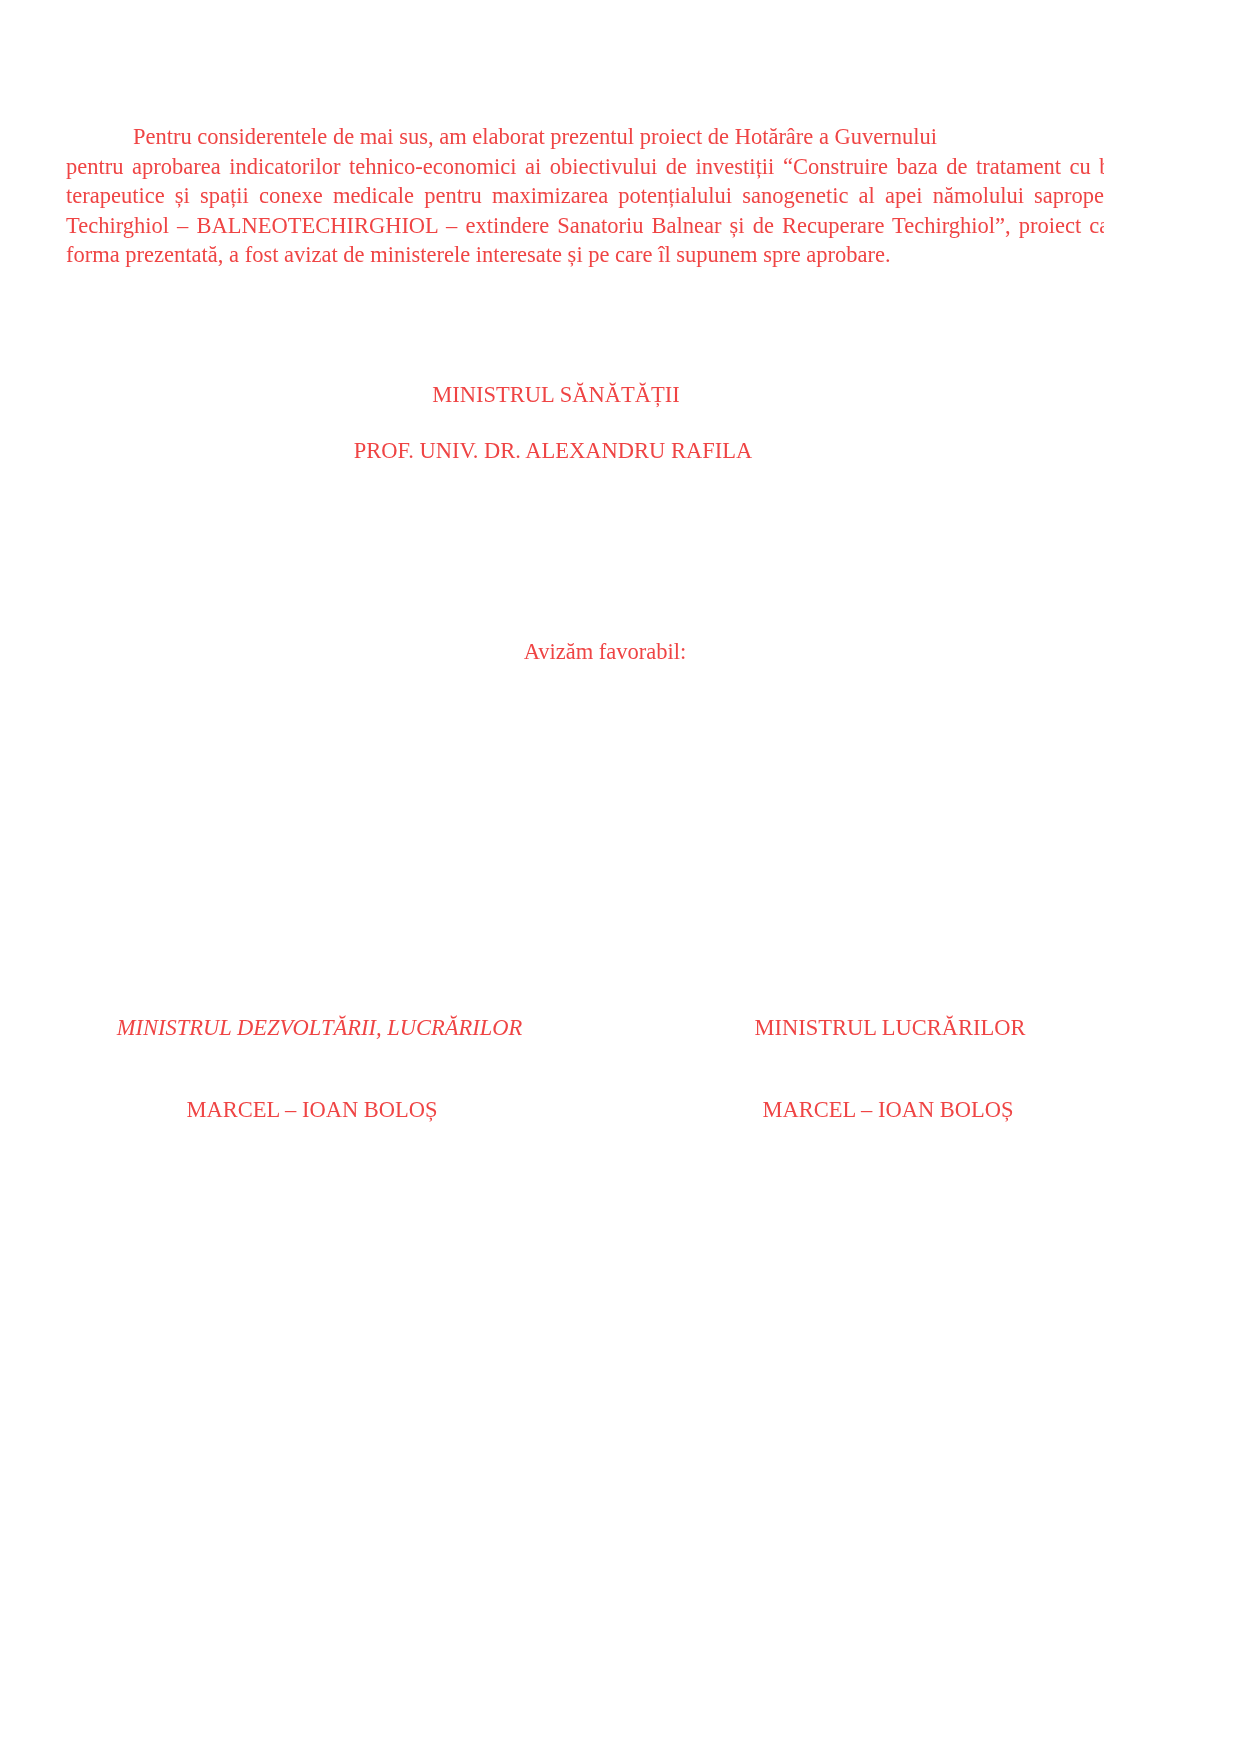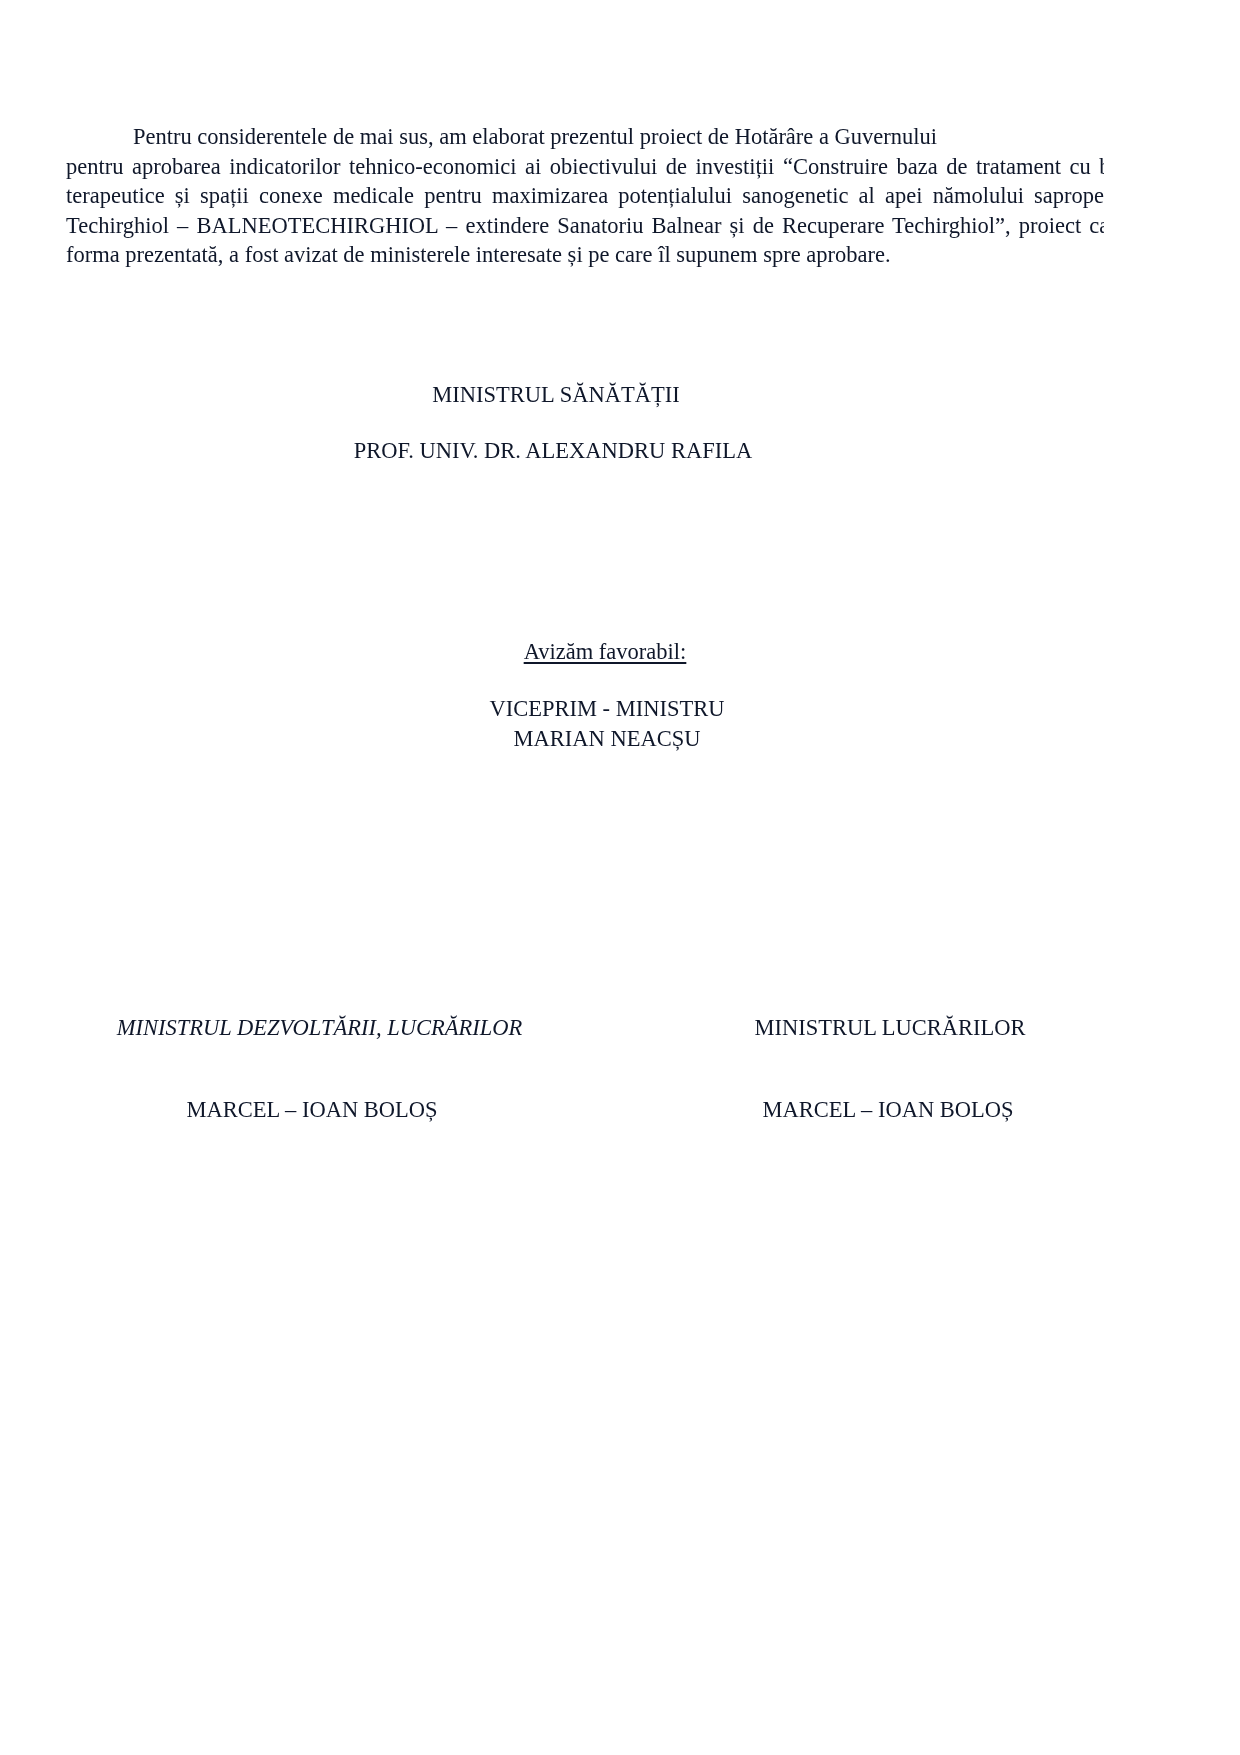--- a/index.html
+++ b/index.html
@@ -5,21 +5,21 @@
   html, body {
     margin: 0;
     padding: 0;
     background: #ffffff;
   }
   .page {
     position: relative;
     width: 1104px;
     height: 1755px;
     background: #ffffff;
-    color: #0f172a;
+    color: #ef4444;
     font-family: "Liberation Serif", "DejaVu Serif", serif;
     font-size: 22.5px;
     overflow: hidden;
   }
   .abs { position: absolute; }
 
   
   .main-paragraph {
     left: 66px;
     top: 122px;
@@ -30,21 +30,21 @@
     margin: 0;
   }
 
   
   .center-text { text-align: center; line-height: 29.5px; }
 
   .minister-health-title { left: 6px;  top: 380px; width: 1100px; }
   .minister-health-name  { left: 3px;  top: 436px; width: 1100px; }
 
   .endorsement-label     { left: 55px; top: 637px; width: 1100px; }
-  .endorsement-label span { text-decoration: underline; text-underline-offset: 3px; }
+  .endorsement-label span { text-underline-offset: 3px; }
 
   .deputy-pm-block       { left: 57px; top: 694px; width: 1100px; }
 
   
   .signatory-left-title  { left: 52px;  top: 1013px; width: 535px; line-height: 30px; font-style: italic; }
   .signatory-right-title { left: 640px; top: 1013px; width: 500px; }
   .signatory-left-name   { left: 52px;  top: 1095px; width: 520px; }
   .signatory-right-name  { left: 640px; top: 1095px; width: 496px; }
 
   
@@ -56,24 +56,20 @@
 <div class="page">
 
   <p class="abs main-paragraph"><span>Pentru considerentele de mai sus, am elaborat prezentul proiect de Hotărâre a Guvernului</span><br><span>pentru aprobarea indicatorilor tehnico-economici ai obiectivului de investiții “Construire baza de tratament cu bazine terapeutice și spații conexe medicale pentru maximizarea potențialului sanogenetic al apei nămolului sapropelic de Techirghiol – BALNEOTECHIRGHIOL – extindere Sanatoriu Balnear și de Recuperare Techirghiol”,  proiect care, în forma prezentată, a fost avizat de ministerele interesate și pe care îl supunem  spre aprobare.</span></p>
 
   <div class="abs center-text minister-health-name">PROF. UNIV. DR. ALEXANDRU RAFILA</div>
 
   <div class="abs center-text minister-health-title">MINISTRUL SĂNĂTĂȚII</div>
 
   <div class="abs center-text endorsement-label"><span>Avizăm favorabil:</span></div>
 
-  <div class="abs center-text deputy-pm-block">
-    <div>VICEPRIM - MINISTRU</div>
-    <div>MARIAN NEACȘU</div>
-  </div>
 
   <div class="abs center-text signatory-left-title">
     <div>MINISTRUL DEZVOLTĂRII, LUCRĂRILOR</div>
   </div>
 
   <div class="abs center-text signatory-right-title">MINISTRUL LUCRĂRILOR</div>
 
   <div class="abs center-text signatory-left-name">MARCEL – IOAN BOLOȘ</div>
 
   <div class="abs center-text signatory-right-name">MARCEL – IOAN BOLOȘ</div>

